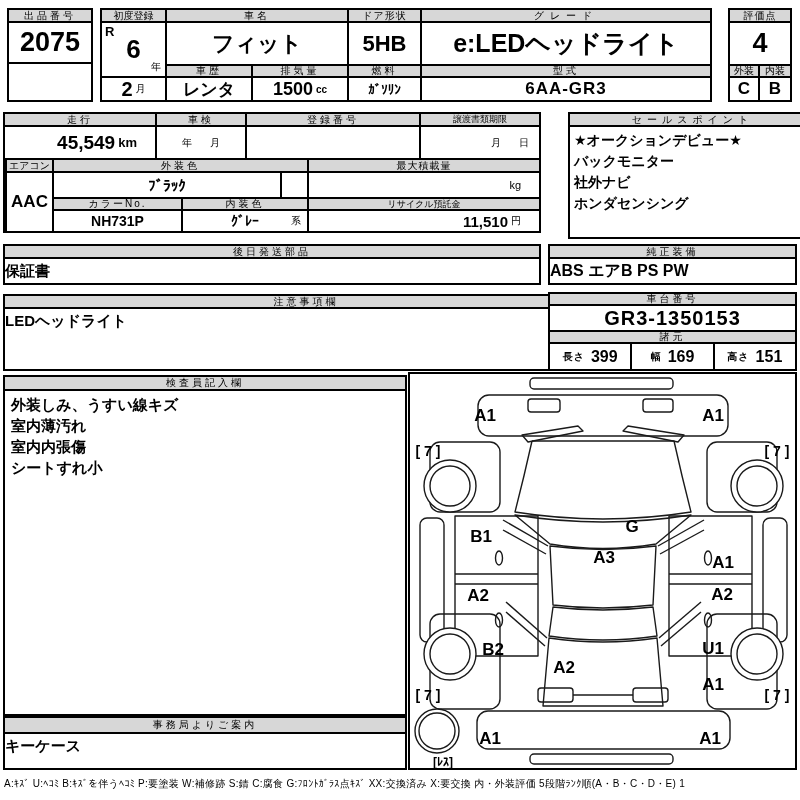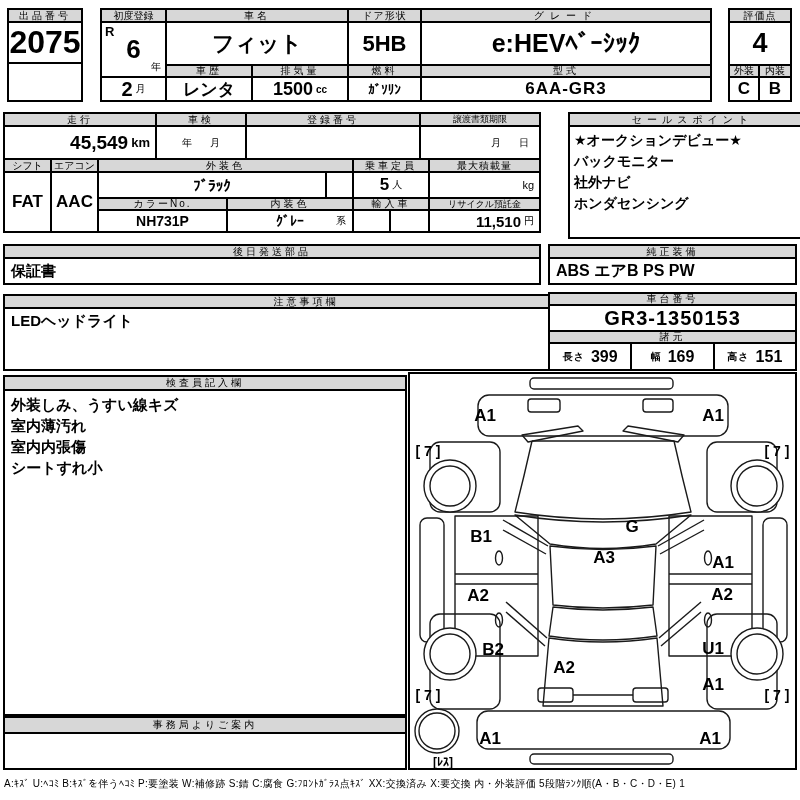--- a/index.html
+++ b/index.html
@@ -11,34 +11,34 @@
 .col{display:flex;flex-direction:column;min-width:0}
 .hdr{background:#d7d7d7;display:flex;align-items:center;justify-content:center;
      font-size:10px;letter-spacing:3px;flex:none;border-bottom:2px solid #000;white-space:nowrap;overflow:hidden}
 .hdr.tight{letter-spacing:0;font-size:9px}
 .cell{display:flex;align-items:center;justify-content:center;font-weight:bold;min-height:0;min-width:0;white-space:nowrap}
 .bl{border-left:2px solid #000}
 .bb{border-bottom:2px solid #000}
 .br{border-right:2px solid #000}
 .unit{font-size:11px;font-weight:bold;margin-left:3px}
 .lbl{font-size:10px;font-weight:bold;margin-right:6px;letter-spacing:1px}
-.left-al{justify-content:flex-start;padding-left:6px}
-.right-al{justify-content:flex-end;padding-right:5px}
+.left-al{justify-content:flex-start;}
+.right-al{justify-content:flex-end;padding-right:18px}
 .top-al{align-items:flex-start;padding-top:3px}
 .sp-line{font-weight:bold;font-size:14px;line-height:21px;white-space:nowrap}
 .insp-line{font-weight:bold;font-size:15px;line-height:21px;white-space:nowrap}
 .legend{font-size:10px;letter-spacing:.3px;white-space:nowrap}
 svg text{font-family:"Liberation Sans","DejaVu Sans",sans-serif}
 </style>
 </head>
 <body>
 
-<div class="abs box" style="left:7px;top:8px;width:76px;height:94px">
+<div class="abs box" style="left:7px;top:8px;width:86px;height:94px">
   <div class="hdr" style="height:13px">出品番号</div>
-  <div class="cell bb" style="height:41px;font-size:32px">2075</div>
+  <div class="cell bb" style="height:41px;font-size:27px">2075</div>
   <div style="flex:1"></div>
 </div>
 
 <div class="abs box row" style="left:100px;top:8px;width:612px;height:94px;flex-direction:row">
 
   <div class="col" style="width:63px">
     <div class="hdr" style="height:13px;letter-spacing:0">初度登録</div>
     <div class="cell bb" style="height:55px;position:relative">
       <span class="abs" style="left:3px;top:1px;font-size:13px;font-weight:bold">R</span>
       <span style="font-size:26px">6</span>
@@ -70,21 +70,21 @@
 
   <div class="col bl" style="width:73px">
     <div class="hdr" style="height:13px;letter-spacing:1px">ドア形状</div>
     <div class="cell bb" style="height:43px;font-size:22px">5HB</div>
     <div class="hdr" style="height:12px">燃料</div>
     <div class="cell" style="flex:1;font-size:13px">ｶﾞｿﾘﾝ</div>
   </div>
 
   <div class="col bl" style="flex:1">
     <div class="hdr" style="height:13px;letter-spacing:6px">グレード</div>
-    <div class="cell bb" style="height:43px;font-size:25px">e:HEVﾍﾞｰｼｯｸ</div>
+    <div class="cell bb" style="height:43px;font-size:25px">e:LEDヘッドライト</div>
     <div class="hdr" style="height:12px">型式</div>
     <div class="cell" style="flex:1;font-size:17px;letter-spacing:1px">6AA-GR3</div>
   </div>
 </div>
 
 <div class="abs box" style="left:728px;top:8px;width:64px;height:94px">
   <div class="hdr" style="height:13px;letter-spacing:1px">評価点</div>
   <div class="cell bb" style="height:43px;font-size:27px">4</div>
   <div class="row" style="flex:1">
     <div class="col br" style="width:50%">
@@ -120,24 +120,20 @@
     </div>
     <div class="col bl" style="flex:1">
       <div class="hdr tight" style="height:13px">譲渡書類期限</div>
       <div class="cell right-al" style="flex:1;gap:18px;font-weight:normal;font-size:10px;padding-right:10px">
         <span>月</span>
         <span>日</span>
       </div>
     </div>
   </div>
   <div class="row" style="flex:1">
-    <div class="col" style="width:45px">
-      <div class="hdr" style="height:13px;letter-spacing:0">シフト</div>
-      <div class="cell" style="flex:1;font-size:17px">FAT</div>
-    </div>
     <div class="col bl" style="width:47px">
       <div class="hdr" style="height:13px;letter-spacing:0">エアコン</div>
       <div class="cell" style="flex:1;font-size:17px">AAC</div>
     </div>
     <div class="col bl" style="width:255px">
       <div class="hdr" style="height:13px">外装色</div>
       <div class="row bb" style="height:26px">
         <div class="cell br" style="flex:1;font-size:15px">ﾌﾞﾗｯｸ</div>
         <div style="width:25px"></div>
       </div>
@@ -148,32 +144,20 @@
         </div>
         <div class="col bl" style="flex:1">
           <div class="hdr" style="height:12px">内装色</div>
           <div class="cell" style="flex:1;position:relative;font-size:14px">
             <span>ｸﾞﾚｰ</span>
             <span class="abs" style="right:6px;font-size:10px;font-weight:normal">系</span>
           </div>
         </div>
       </div>
     </div>
-    <div class="col bl" style="width:76px">
-      <div class="hdr" style="height:13px">乗車定員</div>
-      <div class="cell bb" style="height:26px">
-        <span style="font-size:17px">5</span>
-        <span class="unit" style="font-size:10px;font-weight:normal">人</span>
-      </div>
-      <div class="hdr" style="height:12px">輸入車</div>
-      <div class="row" style="flex:1">
-        <div class="br" style="width:50%"></div>
-        <div style="width:50%"></div>
-      </div>
-    </div>
     <div class="col bl" style="flex:1">
       <div class="hdr" style="height:13px;letter-spacing:1px">最大積載量</div>
       <div class="cell bb right-al" style="height:26px;font-size:11px;font-weight:normal">kg</div>
       <div class="hdr tight" style="height:12px">リサイクル預託金</div>
       <div class="cell right-al" style="flex:1">
         <span style="font-size:15px">11,510</span>
         <span class="unit" style="font-size:10px;font-weight:normal">円</span>
       </div>
     </div>
   </div>
@@ -227,20 +211,21 @@
   <div style="flex:1;padding:3px 0 18px 6px">
       <div class="insp-line">外装しみ、うすい線キズ</div>
       <div class="insp-line">室内薄汚れ</div>
       <div class="insp-line">室内内張傷</div>
       <div class="insp-line">シートすれ小</div>
     </div>
 </div>
 
 <div class="abs box" style="left:3px;top:716px;width:404px;height:54px">
   <div class="hdr" style="height:16px">事務局よりご案内</div>
+  <div class="cell left-al top-al" style="flex:1;font-size:15px">キーケース</div>
 </div>
 
 <div class="abs box" style="left:408px;top:372px;width:389px;height:398px">
   <svg width="385" height="394" viewBox="0 0 385 394">
     <g fill="none" stroke="#1a1a1a" stroke-width="1.4" stroke-linejoin="round">
       <rect x="120" y="4" width="143" height="11" rx="4"></rect>
       <rect x="68" y="21" width="250" height="41" rx="11"></rect>
       <rect x="118" y="25" width="32" height="13" rx="3"></rect>
       <rect x="233" y="25" width="30" height="13" rx="3"></rect>
       <polygon points="112,61 168,52 173,57 118,68"></polygon>

